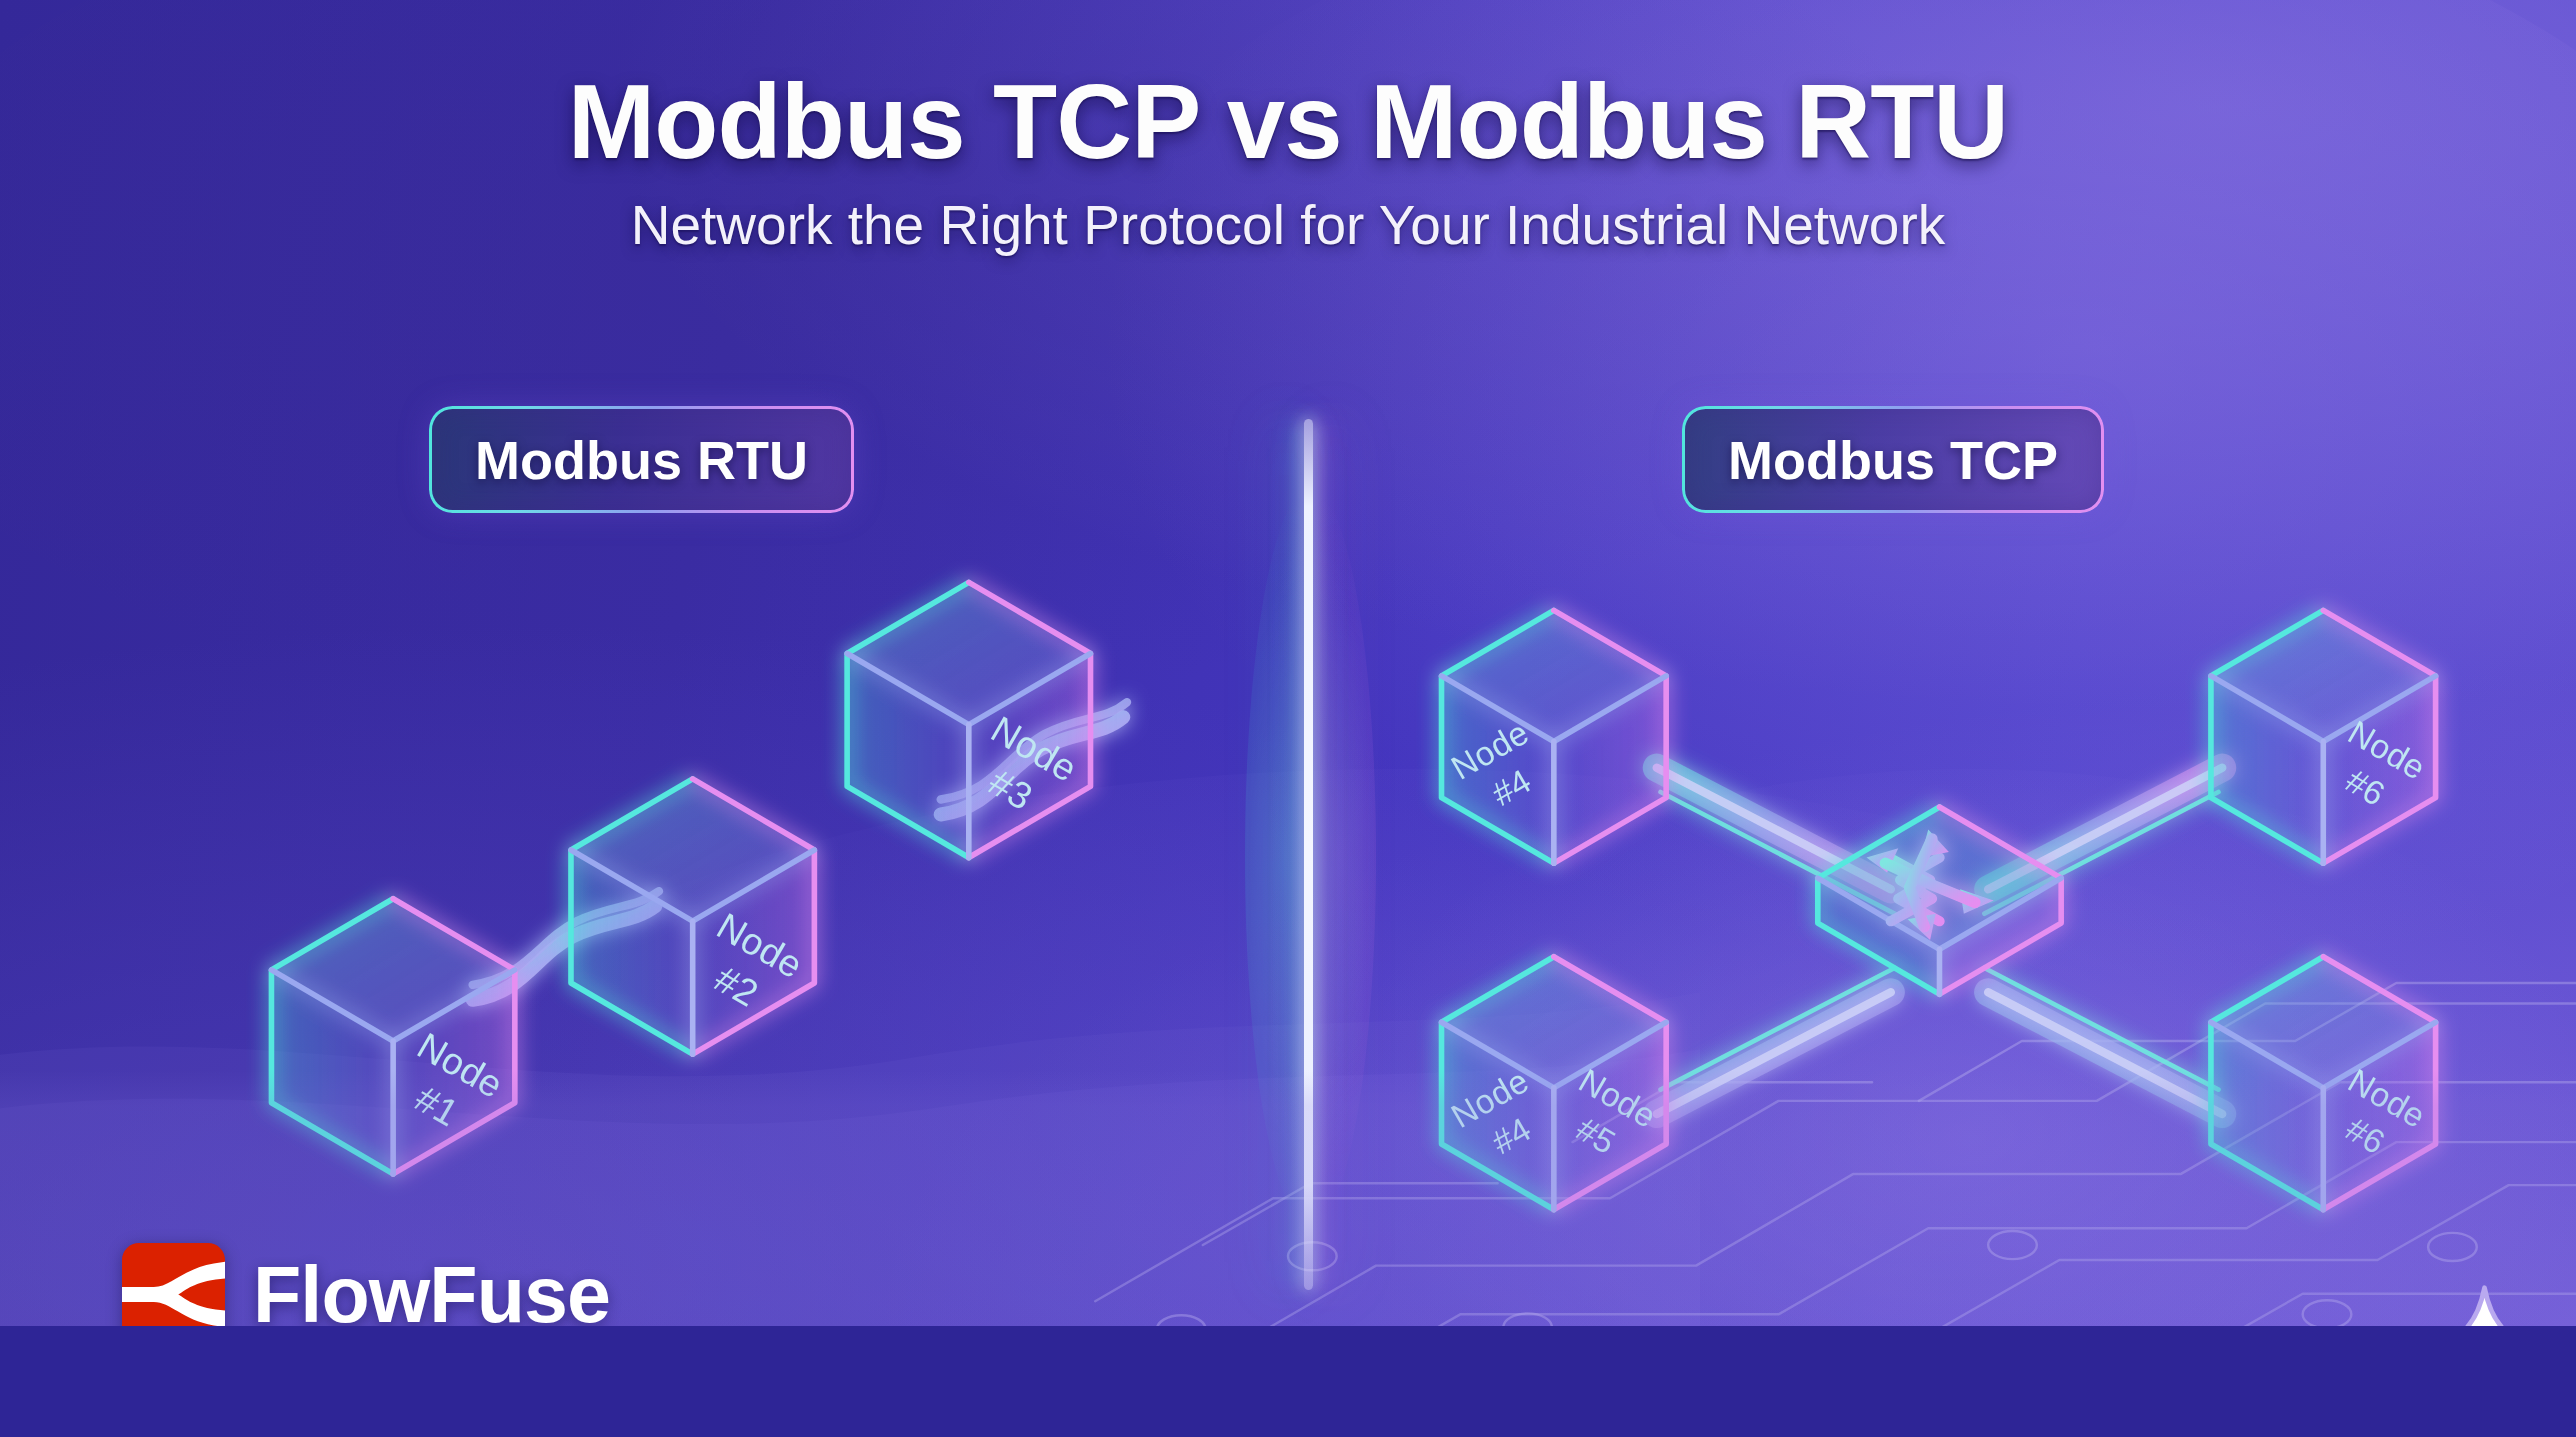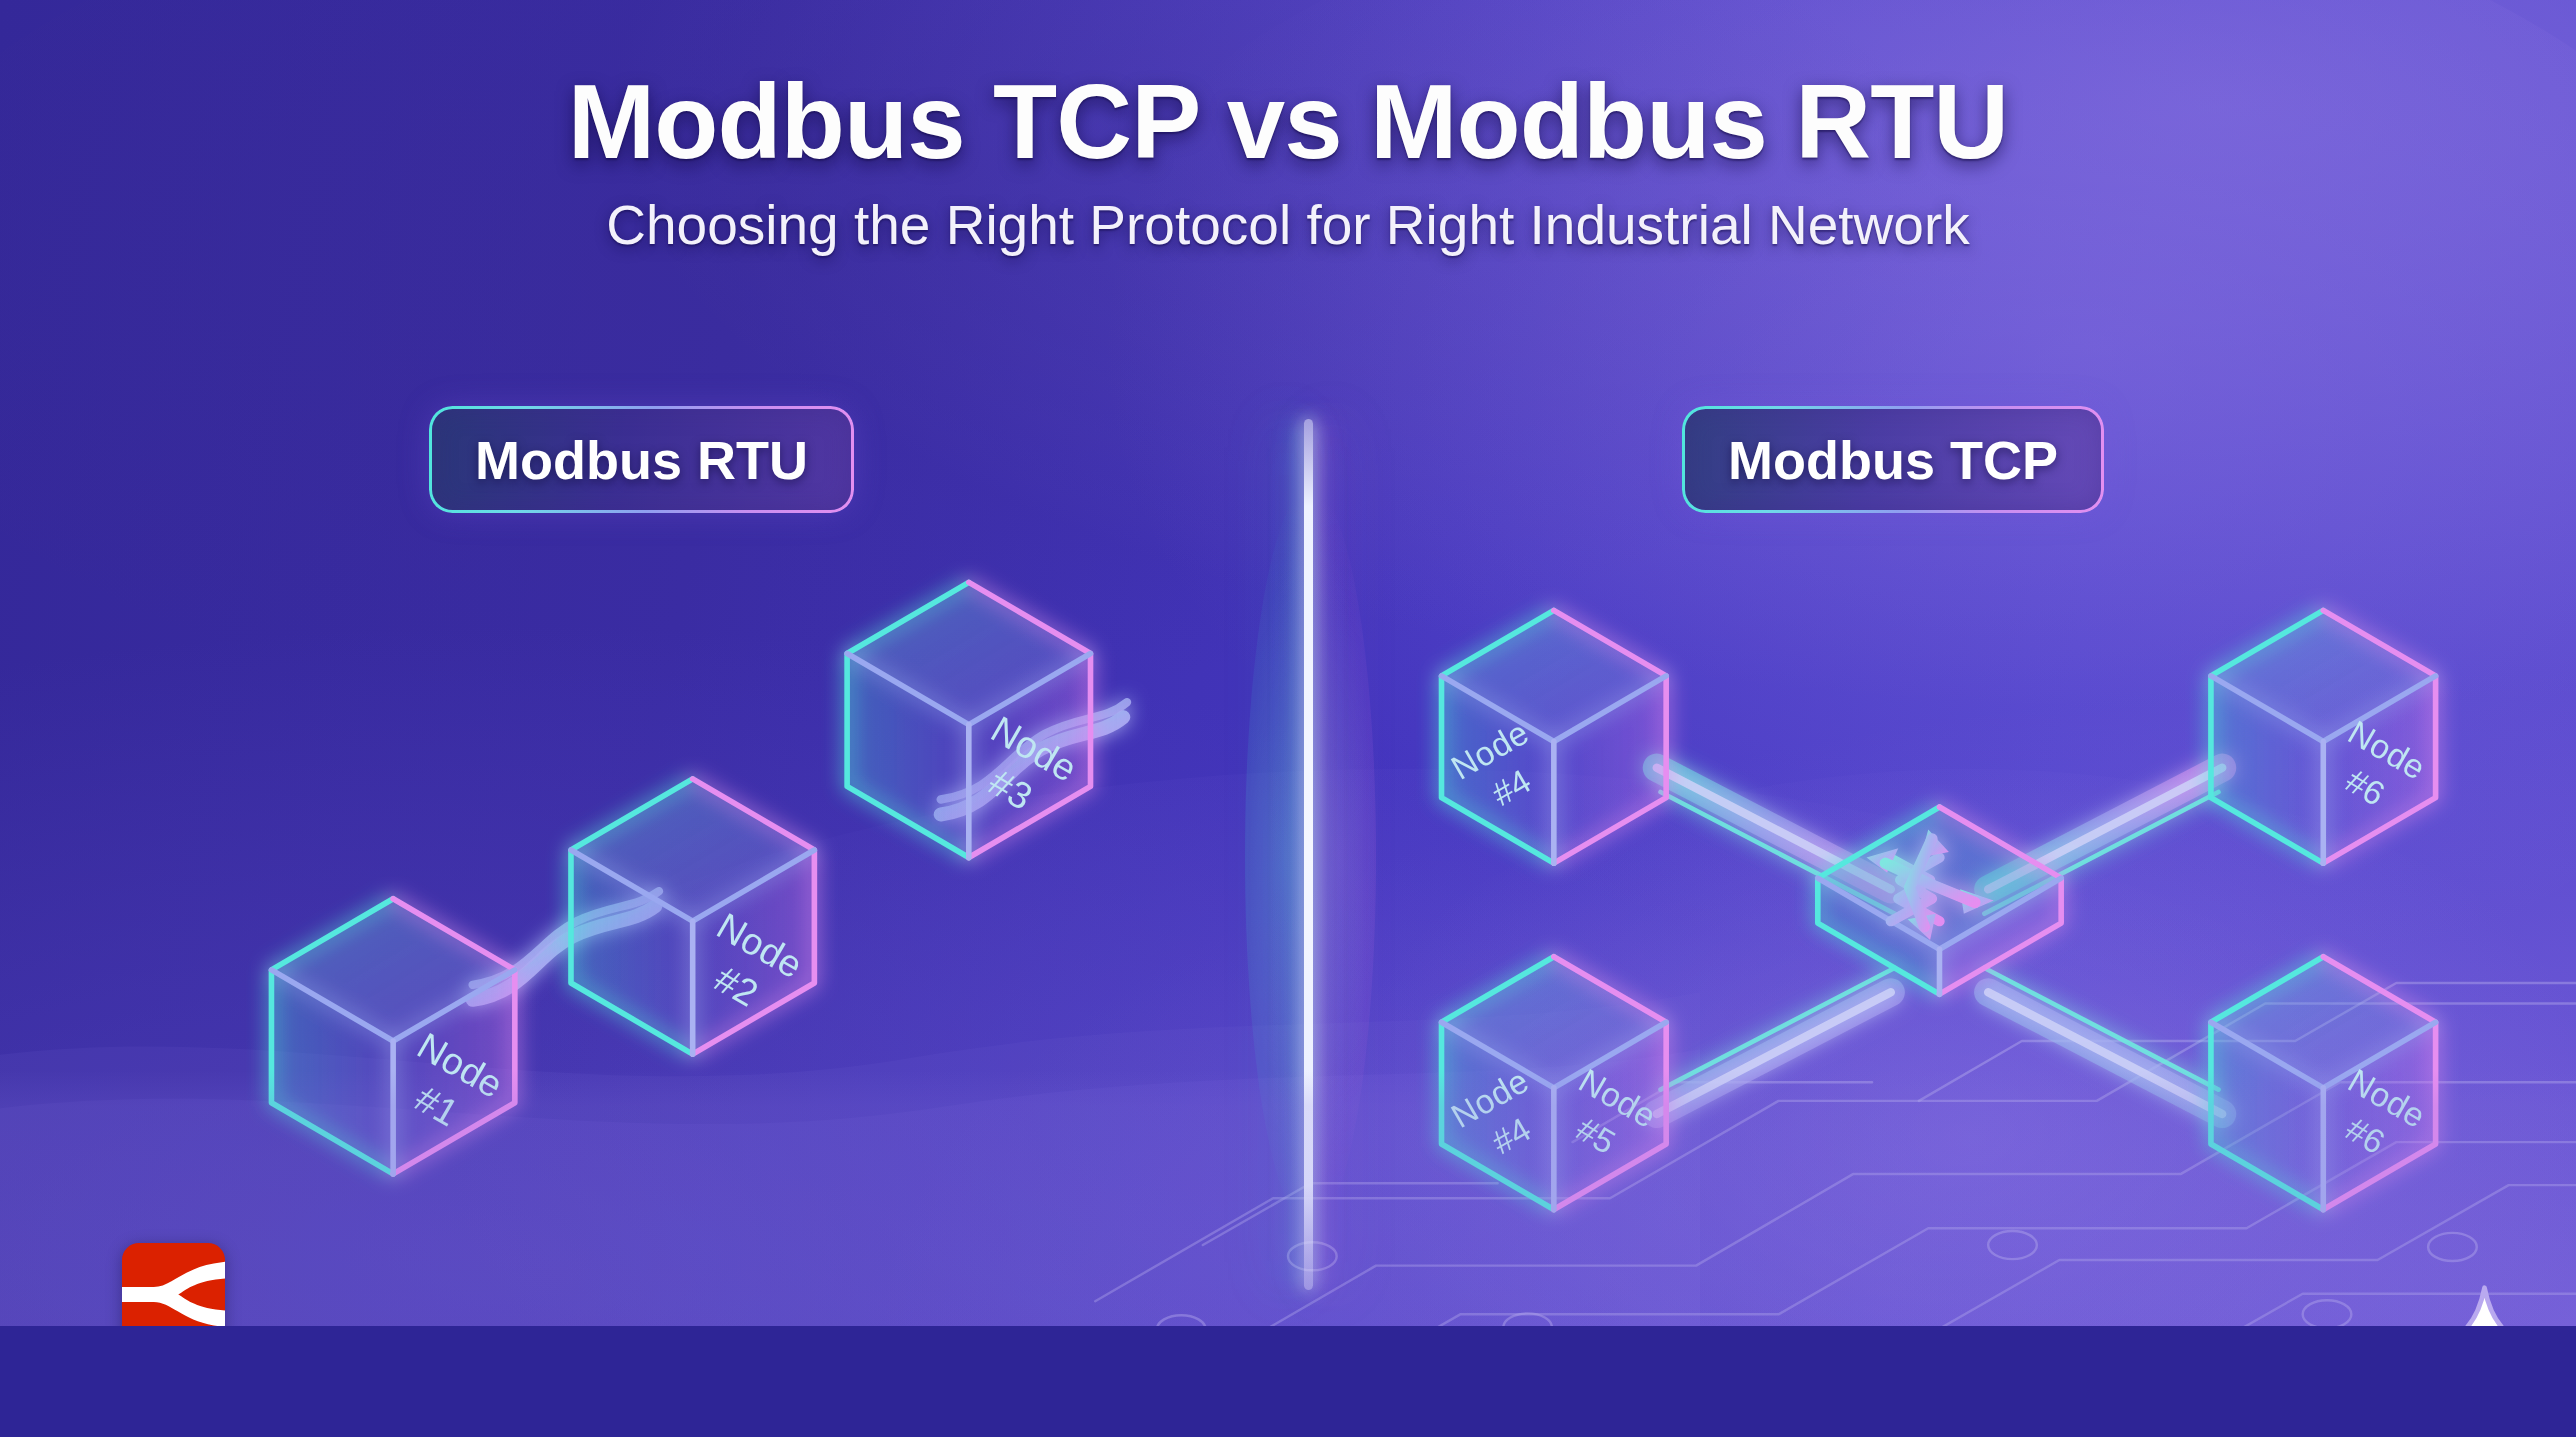--- a/index.html
+++ b/index.html
@@ -117,21 +117,21 @@
       <ellipse cx="1800" cy="1502" rx="26" ry="15"></ellipse>
       <ellipse cx="2150" cy="1330" rx="26" ry="15"></ellipse>
       <ellipse cx="2486" cy="1404" rx="26" ry="15"></ellipse>
       <ellipse cx="2620" cy="1332" rx="26" ry="15"></ellipse>
       <ellipse cx="1402" cy="1342" rx="26" ry="15"></ellipse>
     </g>
   </svg>
 
   <div class="header">
     <div class="title">Modbus TCP vs Modbus RTU</div>
-    <div class="subtitle">Choosing the Right Protocol for Right Industrial Network</div>
+    <div class="subtitle">Network the Right Protocol for Your Industrial Network</div>
   </div>
 
   <div class="badge" id="badge-tcp">
     <span>Modbus TCP</span>
   </div>
   <div class="badge" id="badge-rtu">
     <span>Modbus RTU</span>
   </div>
 
   <div class="divider-halo"></div>
@@ -370,20 +370,21 @@
 
   <div class="footer-band"></div>
 
   <div class="logo">
     <div class="logo-mark">
       <svg viewBox="0 0 110 110" width="103" height="103">
         <path d="M0,47 L34,47 C52,47 64,28 98,22 L110,20 L110,38 L100,39 C74,43 66,52 60,55
                  C66,58 74,67 100,71 L110,72 L110,90 L98,88 C64,82 52,63 34,63 L0,63 Z" fill="#ffffff"></path>
       </svg>
     </div>
+    <div class="logo-text">FlowFuse</div>
   </div>
 
   <svg class="sparkle" viewBox="0 0 140 140">
     <path d="M70,4 C78,44 96,62 136,70 C96,78 78,96 70,136 C62,96 44,78 4,70 C44,62 62,44 70,4 Z" fill="#ffffff" stroke="#b9a9ef" stroke-width="5" stroke-linejoin="round"></path>
   </svg>
 
 </div>
 
 
 </body></html>

